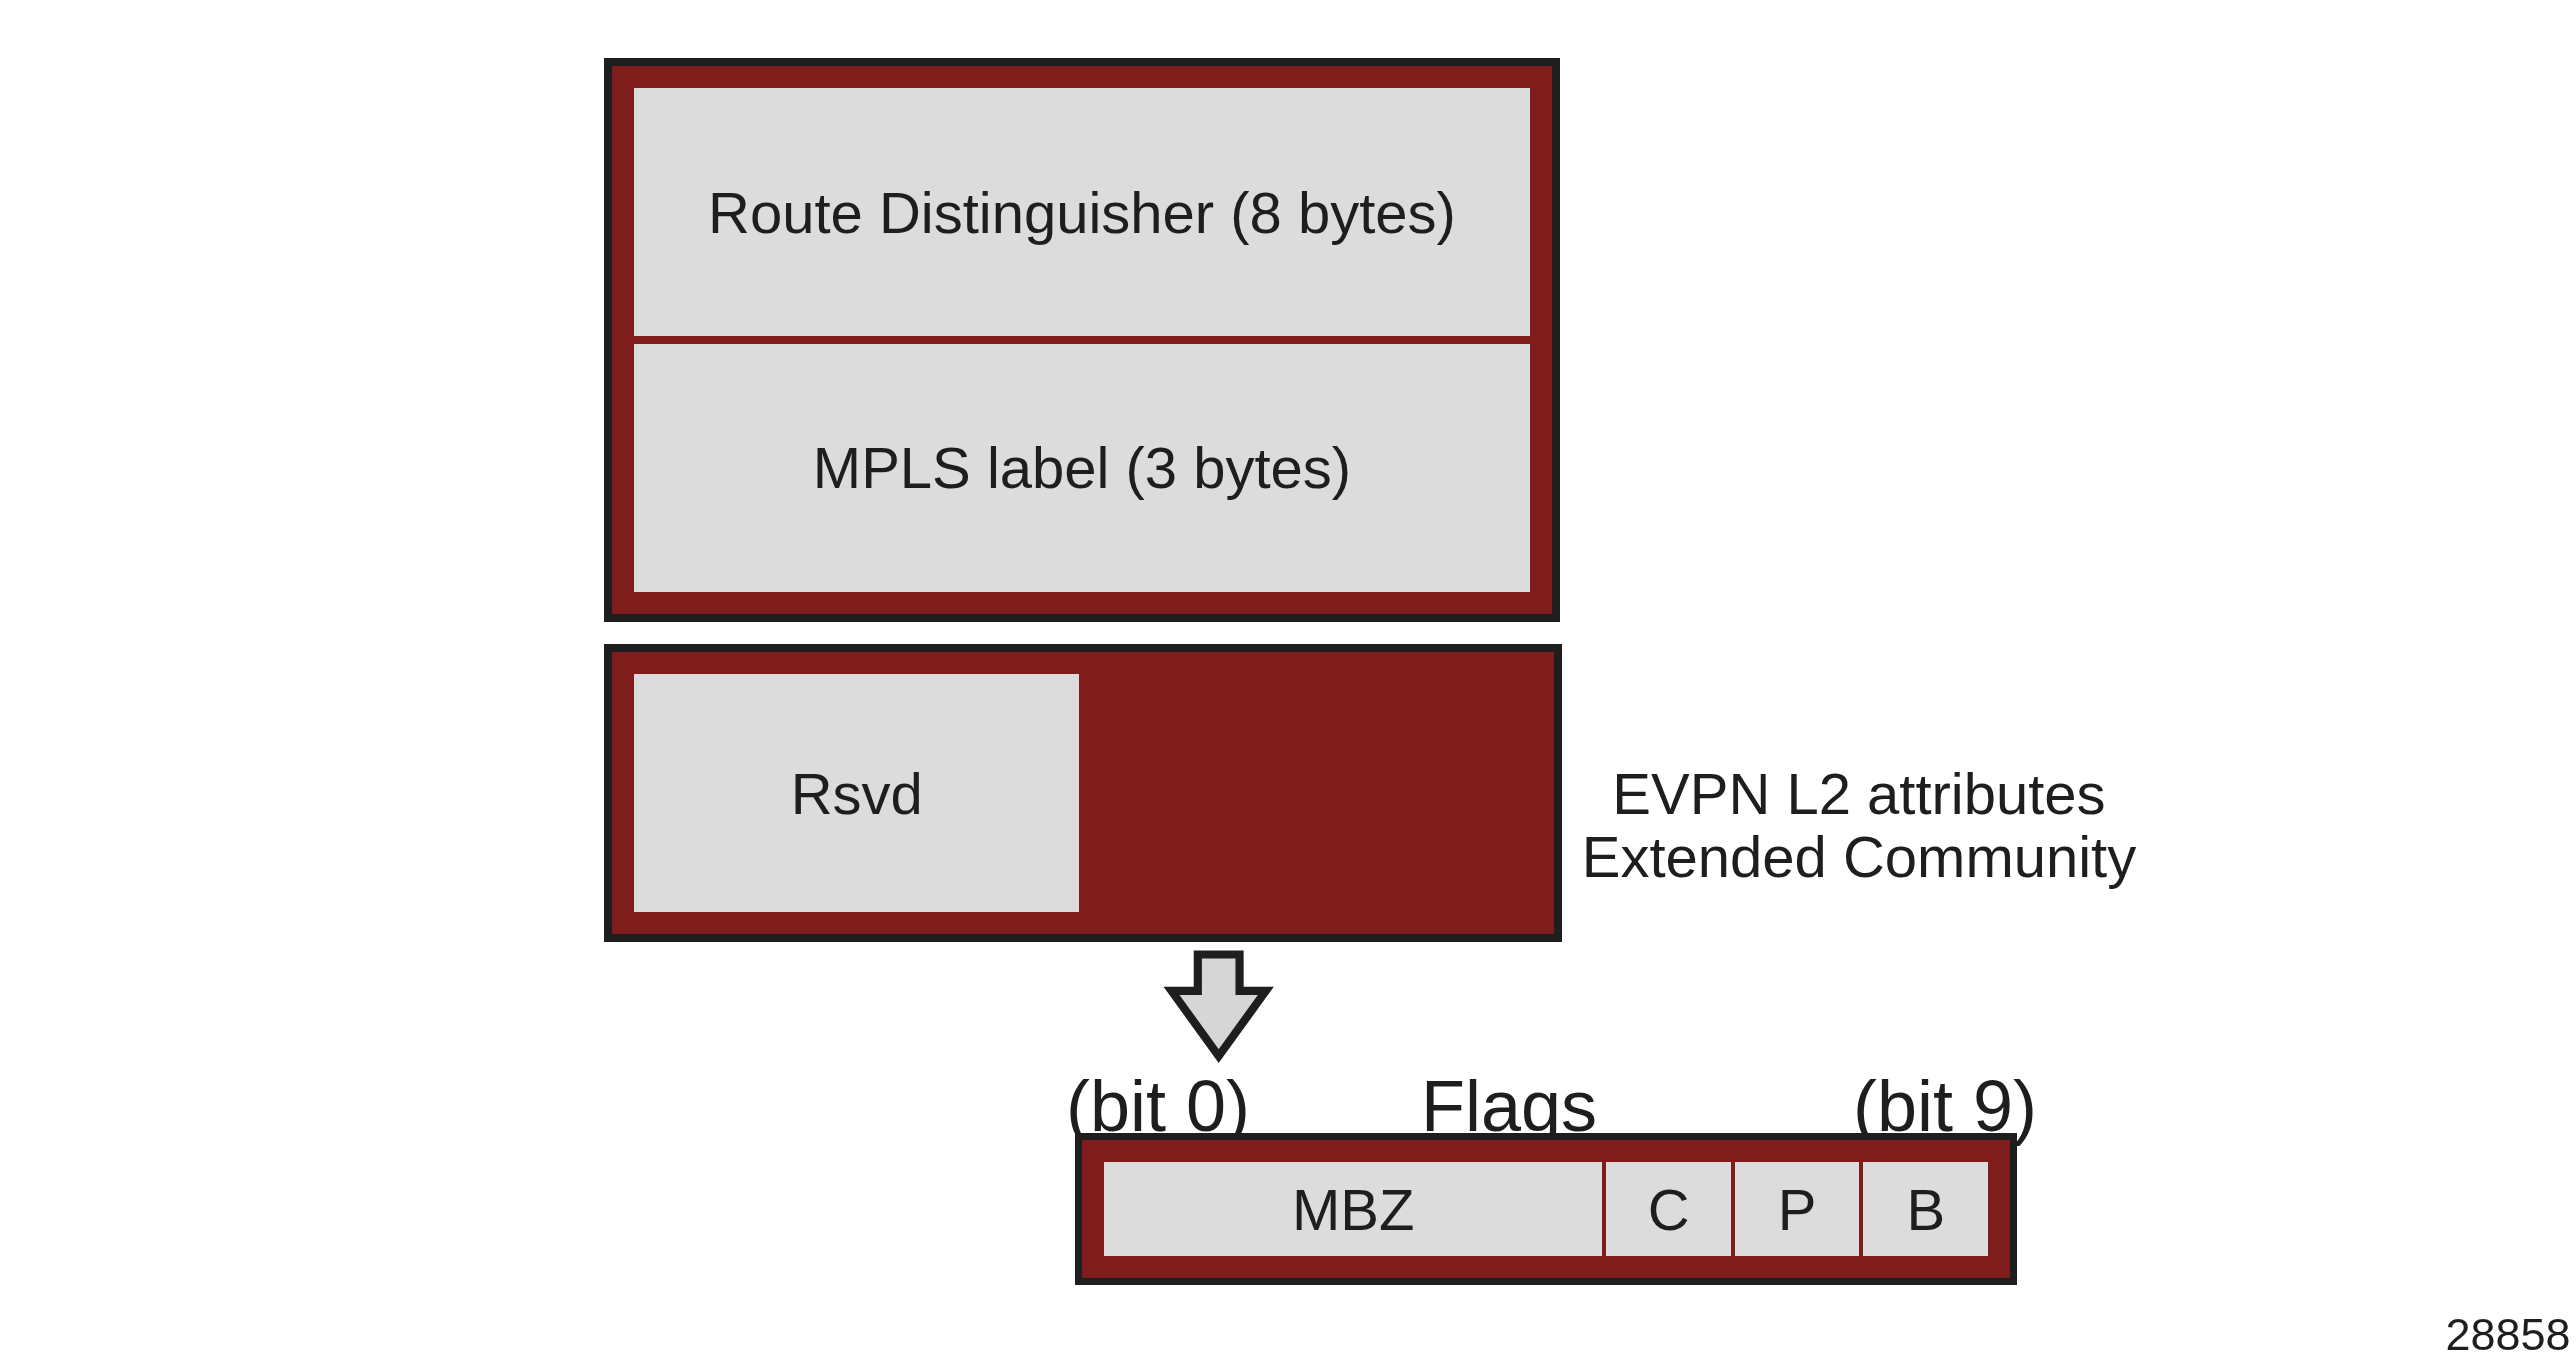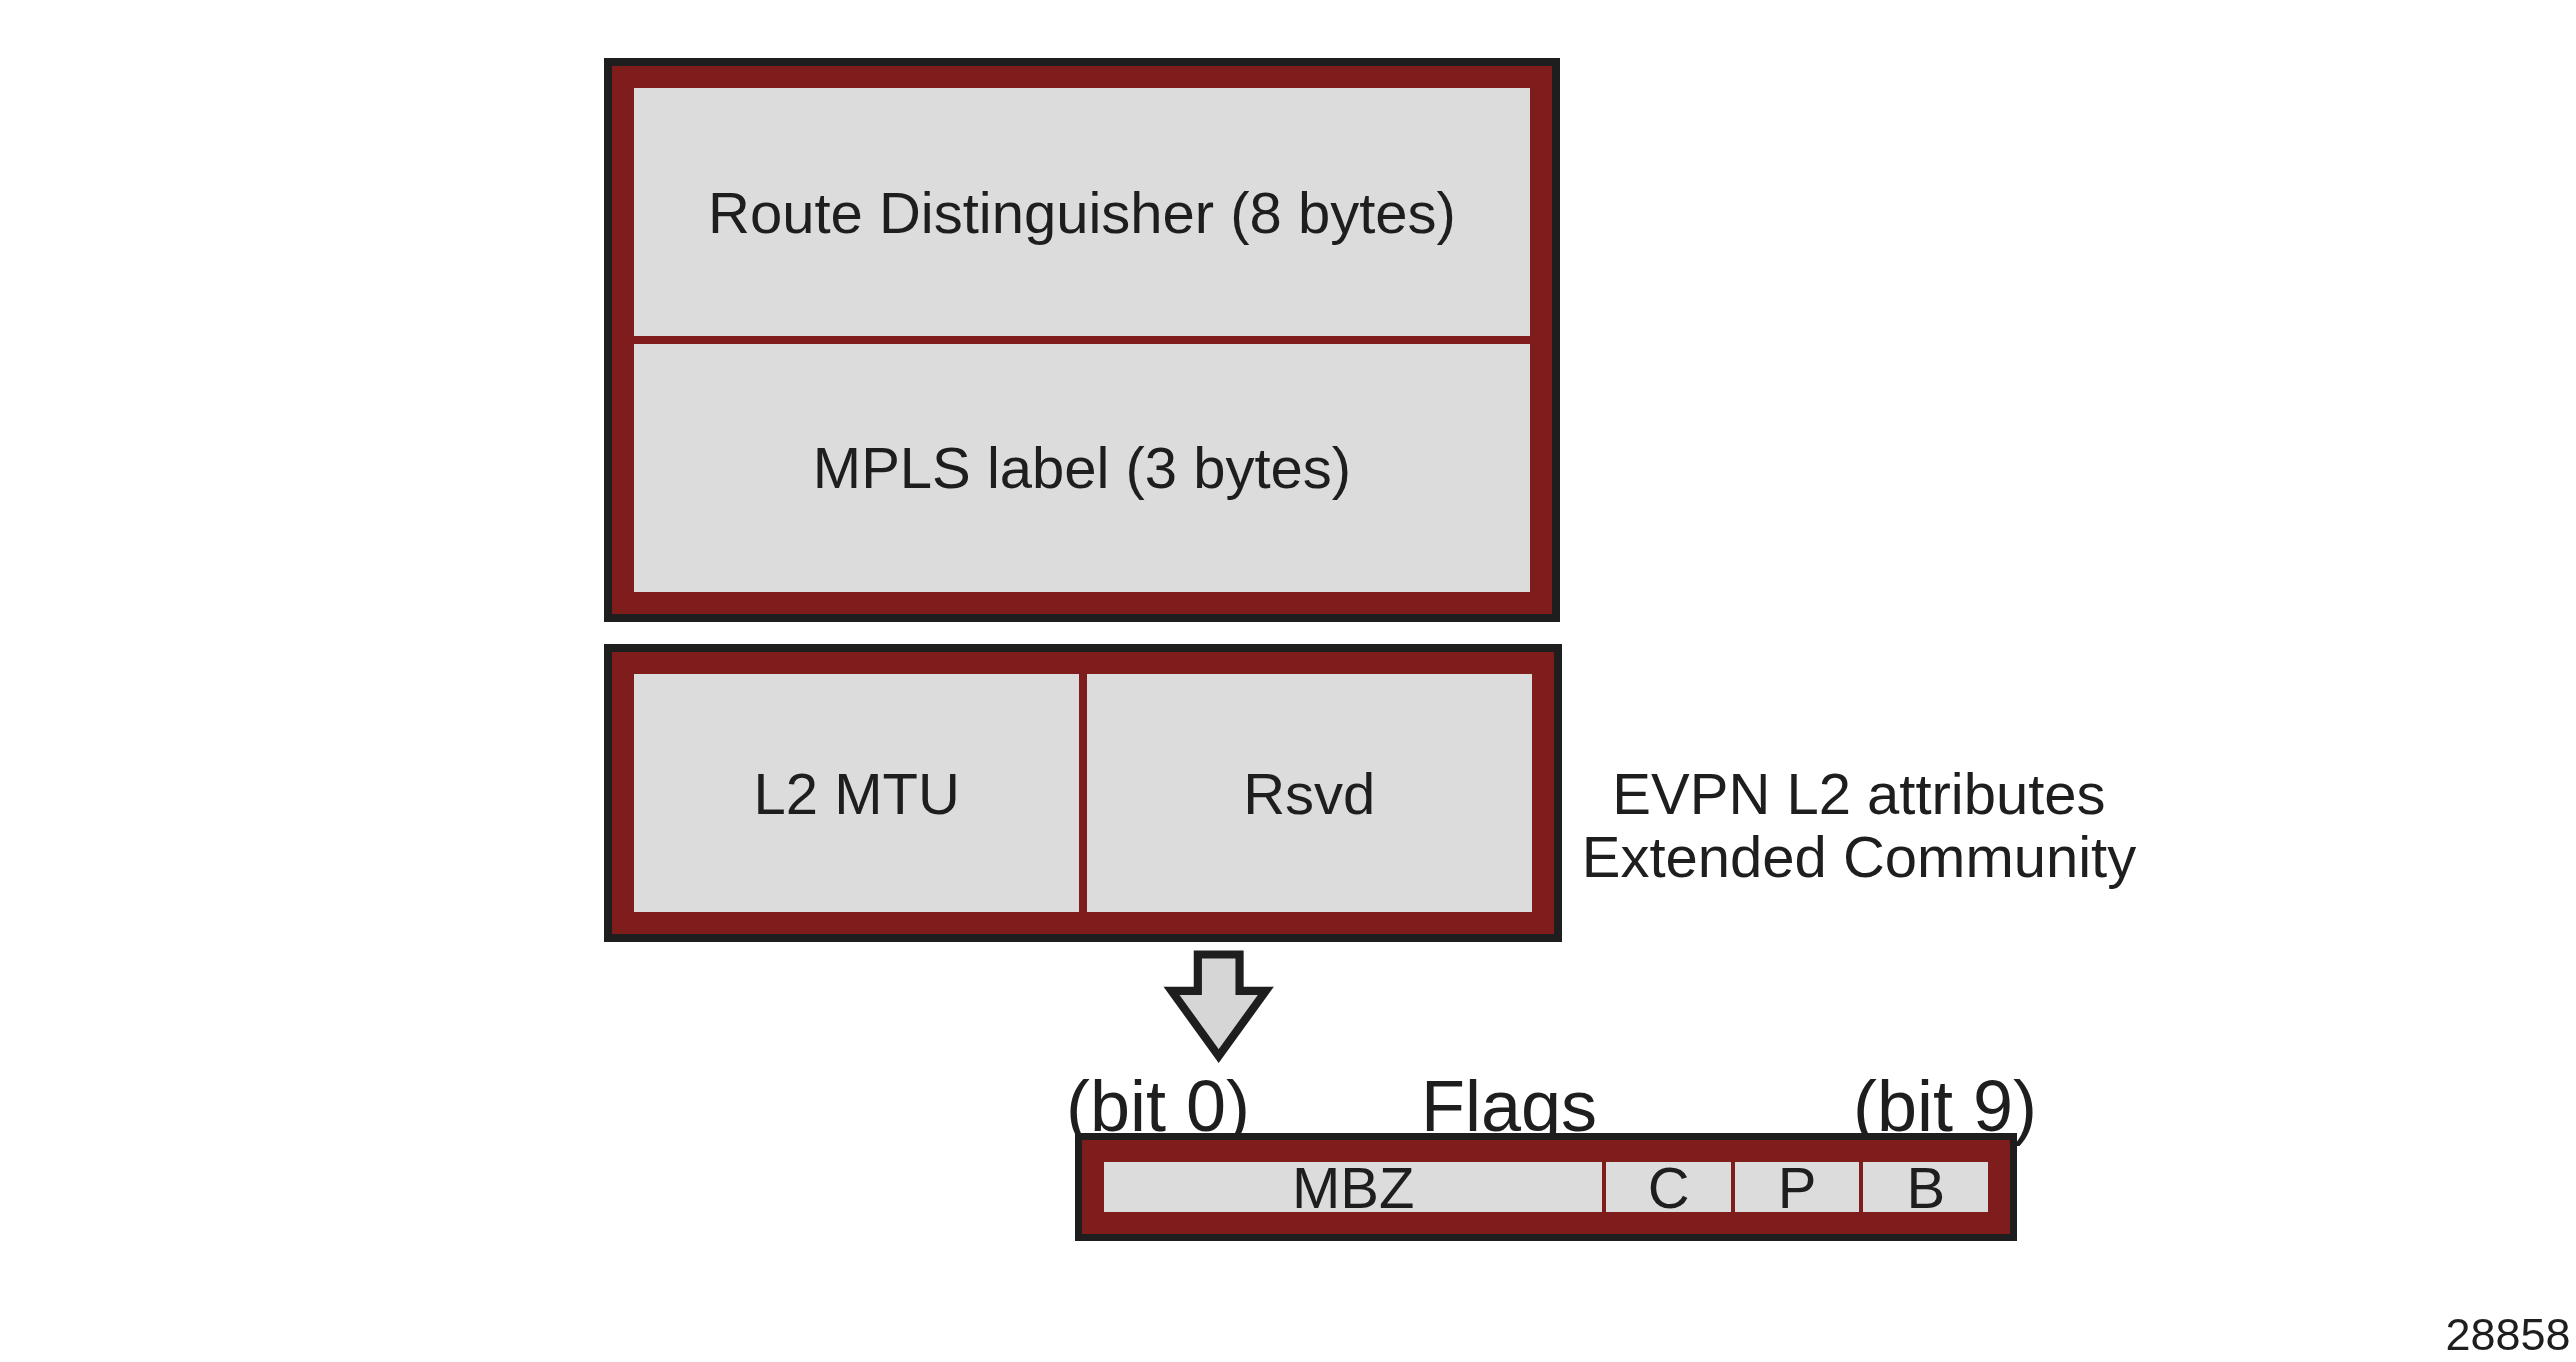--- a/index.html
+++ b/index.html
@@ -85,21 +85,21 @@
     white-space: nowrap;
     text-align: right;
   }
   .bit-label.b0   { left: 1158px; }
   .bit-label.mid  { left: 1509px; }
   .bit-label.b15  { left: 1945px; }
 
   
   .flags-box {
     left: 1075px; top: 1133px;
-    width: 942px; height: 108px;
+    width: 942px; height: 152px;
     border-width: 7.2px;
     flex-direction: row;
     gap: 4px;
   }
   .flags-box .cell { flex: 1 1 0; }
   .flags-box .cell.wide { flex: 4 1 0; }
 
   
   .figure-number {
     position: absolute;
@@ -113,21 +113,20 @@
 
 <div class="canvas">
 
   <div class="frame route-box">
     <div class="cell">Route Distinguisher (8 bytes)</div>
     <div class="cell">MPLS label (3 bytes)</div>
   </div>
 
   <div class="frame extcomm-box">
     <div class="extcomm-row r2">
-      <div class="cell">L2 MTU</div>
       <div class="cell">Rsvd</div>
     </div>
   </div>
 
   <div class="side-label">
     <div>EVPN L2 attributes</div>
     <div>Extended Community</div>
   </div>
 
   <svg class="arrow-svg" width="127" height="127" viewBox="0 0 140 140" aria-hidden="true">

